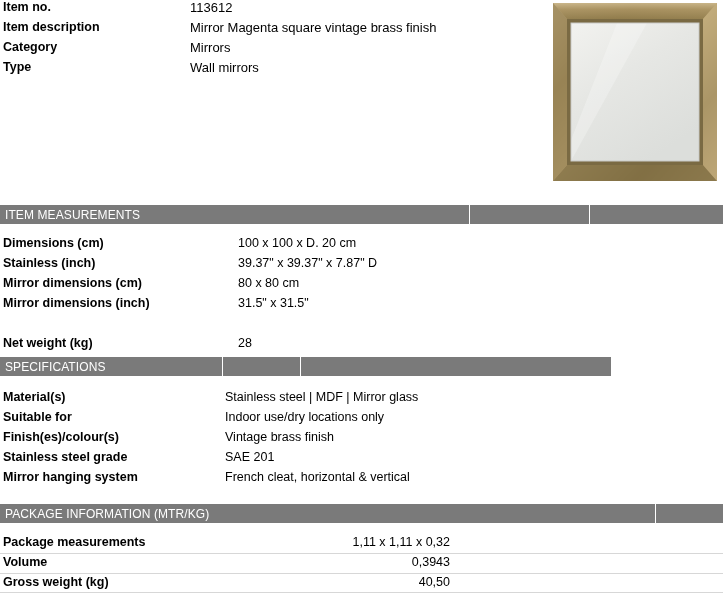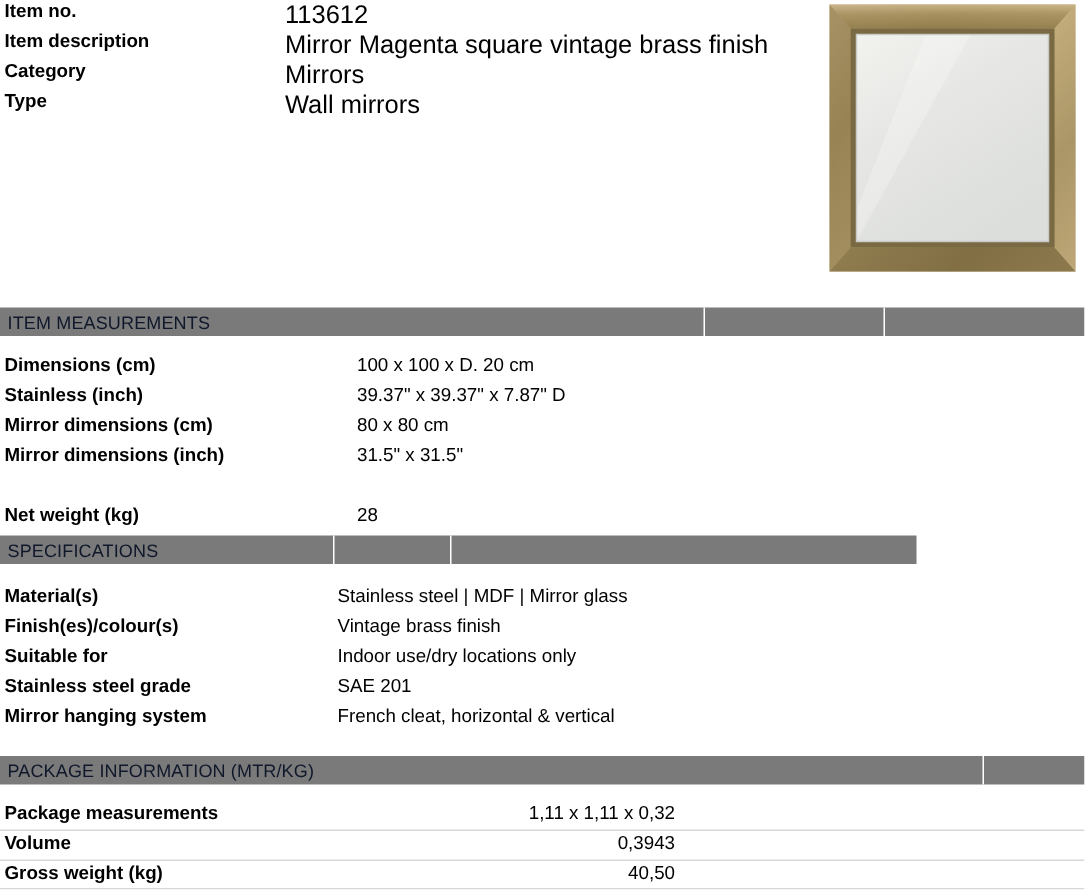--- a/index.html
+++ b/index.html
@@ -35,38 +35,38 @@
     height: 20px;
   }
   .info-label {
     width: 190px;
     font-weight: bold;
     font-size: 12.5px;
     padding-left: 3px;
     box-sizing: border-box;
   }
   .info-value {
-    font-size: 17px;
+    font-size: 13px;
   }
 
   
   .product-image {
     position: absolute;
     left: 547px;
     top: 0;
     width: 176px;
     height: 186px;
   }
 
   
   .section-bar {
     position: absolute;
     height: 19px;
     background: #7a7a7a;
-    color: #0f172a;
+    color: #ffffff;
     font-size: 12px;
     font-weight: normal;
     display: flex;
     align-items: center;
     text-align: right;
   }
   .section-bar .bar-title {
     padding-left: 5px;
     letter-spacing: 0.1px;
   }
@@ -221,26 +221,26 @@
     <span class="bar-divider" style="left:222px;"></span>
     <span class="bar-divider" style="left:300px;"></span>
   </div>
 
   <div class="spec-table specs" style="top:390px;">
     <div class="spec-row">
       <div class="spec-label">Material(s)</div>
       <div class="spec-value">Stainless steel  |  MDF  |  Mirror glass</div>
     </div>
     <div class="spec-row">
+      <div class="spec-label">Suitable for</div>
+      <div class="spec-value">Indoor use/dry locations only</div>
+    </div>
+    <div class="spec-row">
       <div class="spec-label">Finish(es)/colour(s)</div>
       <div class="spec-value">Vintage brass finish</div>
-    </div>
-    <div class="spec-row">
-      <div class="spec-label">Suitable for</div>
-      <div class="spec-value">Indoor use/dry locations only</div>
     </div>
     <div class="spec-row">
       <div class="spec-label">Stainless steel grade</div>
       <div class="spec-value">SAE 201</div>
     </div>
     <div class="spec-row">
       <div class="spec-label">Mirror hanging system</div>
       <div class="spec-value">French cleat, horizontal &amp; vertical</div>
     </div>
   </div>

